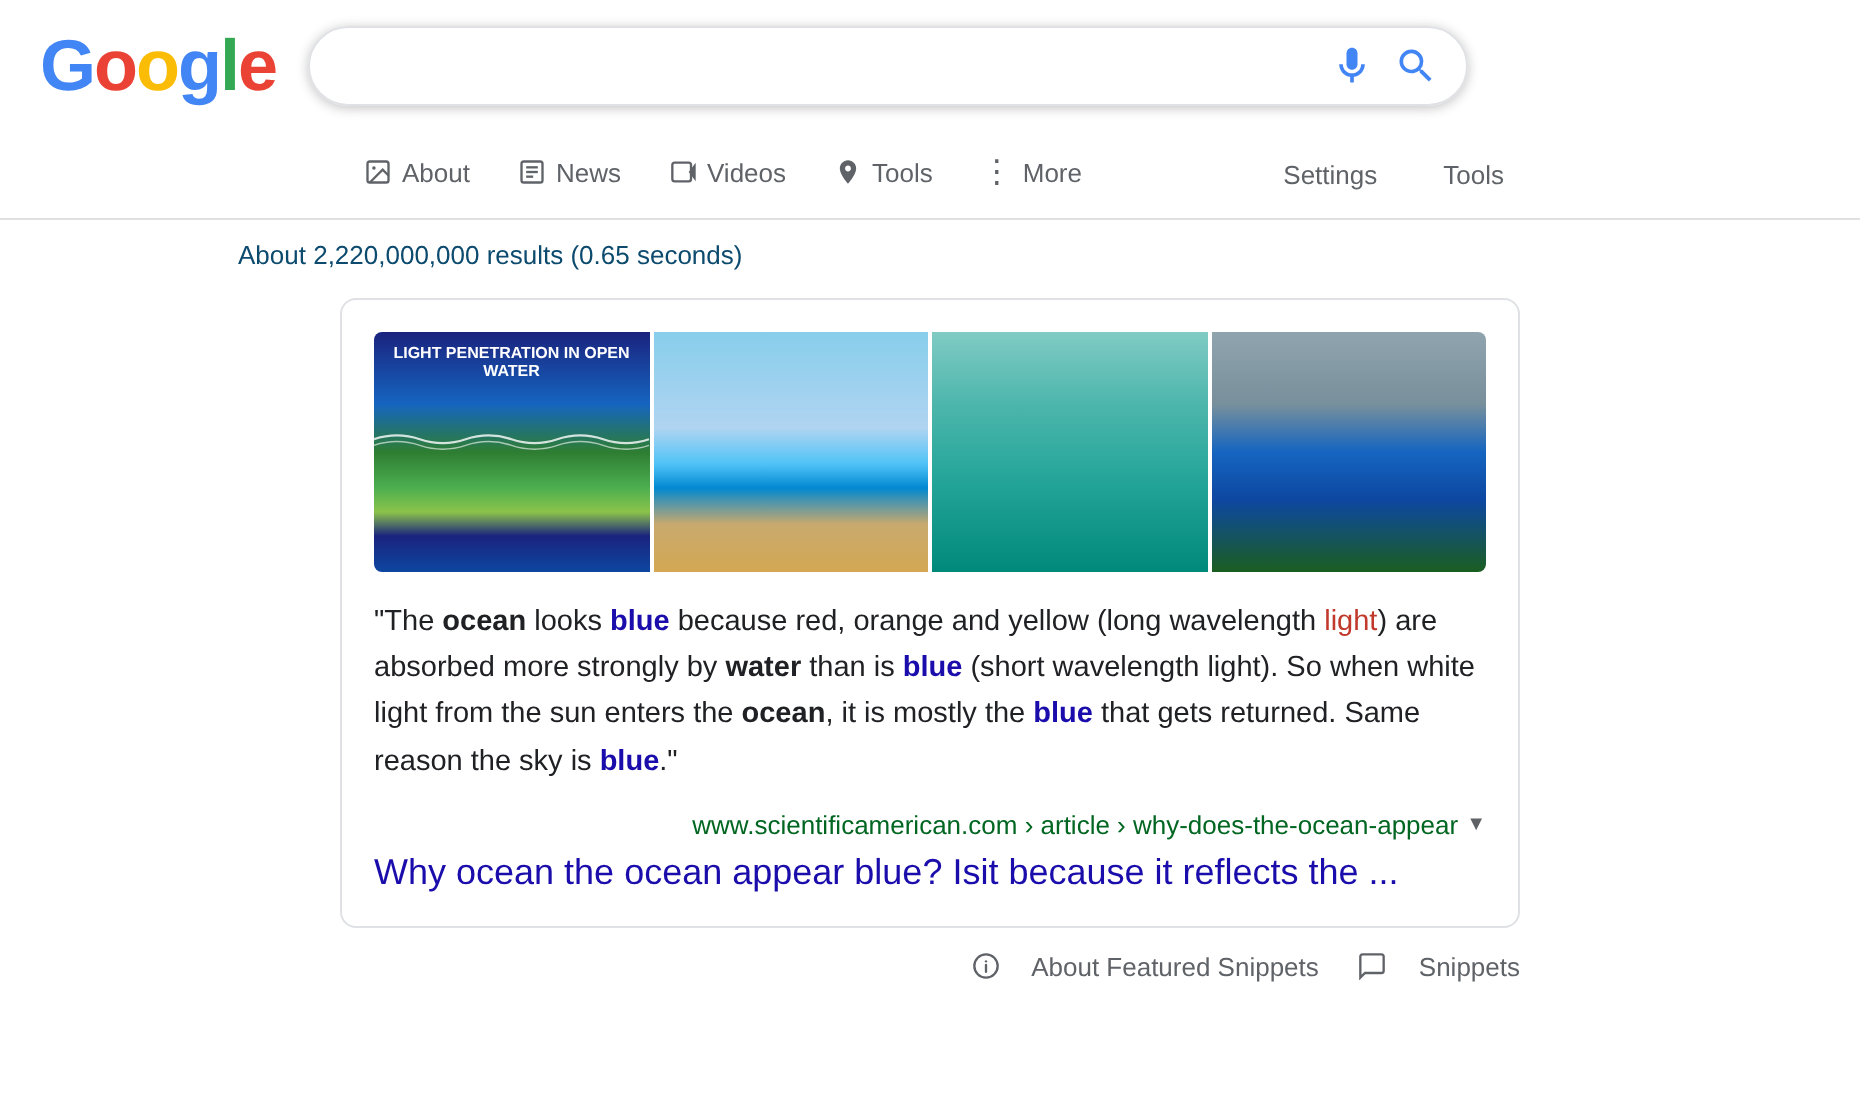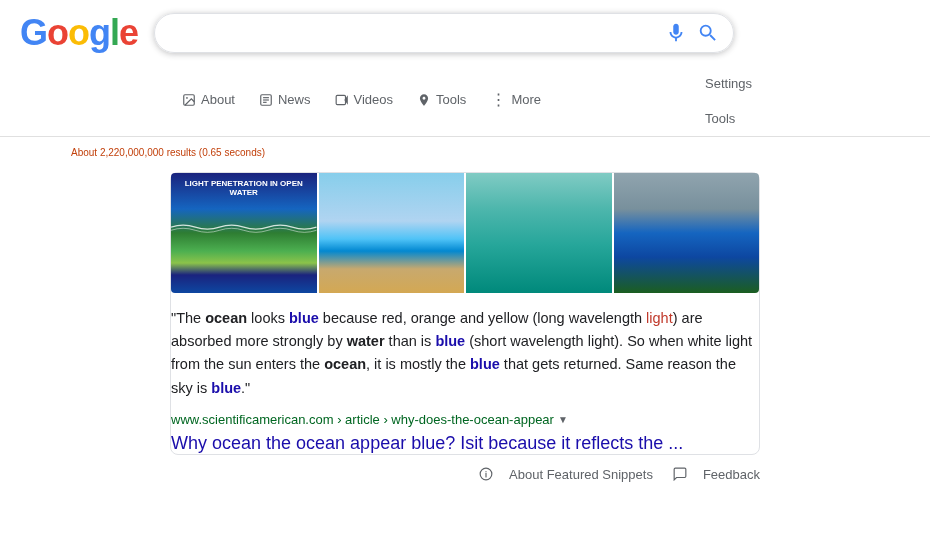--- a/index.html
+++ b/index.html
@@ -20,44 +20,44 @@
     .search-input { border: none; outline: none; font-size: 16px; color: #202124; flex: 1; background: transparent; }
     .search-icons { display: flex; align-items: center; gap: 10px; }
     .mic-icon { width: 22px; height: 22px; cursor: pointer; }
     .search-icon-btn { width: 22px; height: 22px; cursor: pointer; }
 
     
     .nav-tabs { display: flex; align-items: center; padding: 6px 170px 0 170px; border-bottom: 1px solid #e0e0e0; margin-top: 6px; }
     .nav-tab { display: flex; align-items: center; gap: 5px; padding: 10px 12px; font-size: 13px; color: #5f6368; cursor: pointer; border-bottom: 3px solid transparent; text-decoration: none; white-space: nowrap; }
     .nav-tab.active { color: #1a73e8; border-bottom: 3px solid #1a73e8; }
     .nav-divider { flex: 1; }
-    .nav-settings { display: flex; gap: 0; margin-left: auto; flex-direction: column; }
+    .nav-settings { display: flex; gap: 17px; margin-left: auto; }
     .nav-settings-item { font-size: 13px; color: #5f6368; cursor: pointer; padding: 10px 8px; }
 
     
-    .results-info { padding: 10px 71px; font-size: 10px; color: #c2410c; }
+    .results-info { padding: 10px 119px; font-size: 13px; color: #0c4a6e; }
 
     
-    .featured-card { margin: 4px 170px; border: 1px solid #dfe1e5; border-radius: 8px; max-width: 660px; }
+    .featured-card { margin: 4px 170px; border: 1px solid #dfe1e5; border-radius: 8px; padding: 16px; max-width: 660px; }
 
     
     .images-row { display: flex; gap: 2px; margin-bottom: 14px; border-radius: 4px; overflow: hidden; }
     .img-placeholder { height: 120px; flex: 1; }
     .img-1 { background: linear-gradient(180deg, #1a237e 0%, #1565c0 30%, #2e7d32 50%, #4caf50 65%, #8bc34a 75%, #1a237e 85%, #0d47a1 100%); position: relative; }
     .img-1-label { position: absolute; top: 6px; left: 4px; right: 4px; color: #fff; font-size: 8px; font-weight: bold; text-align: center; }
     .img-2 { background: linear-gradient(180deg, #87ceeb 0%, #b0d4f1 40%, #4fc3f7 55%, #0288d1 65%, #c8a96e 80%, #d4a853 100%); }
     .img-3 { background: linear-gradient(180deg, #80cbc4 0%, #4db6ac 30%, #26a69a 60%, #00897b 100%); }
     .img-4 { background: linear-gradient(180deg, #90a4ae 0%, #78909c 30%, #1565c0 50%, #0d47a1 70%, #1b5e20 100%); }
 
     
     .snippet-text { font-size: 14.5px; line-height: 1.6; color: #202124; margin-bottom: 12px; }
     .snippet-text b { font-weight: 700; }
 
     
-    .snippet-source { font-size: 13px; color: #006621; display: flex; align-items: center; gap: 4px; margin-bottom: 6px; }
+    .snippet-source { font-size: 13px; color: #006621; display: flex; align-items: center; gap: 4px; margin-bottom: 6px; justify-content: flex-end; }
     .snippet-dropdown { color: #5f6368; font-size: 10px; cursor: pointer; }
 
     
     .snippet-link { font-size: 18px; color: #1a0dab; text-decoration: none; cursor: pointer; }
 
     
     .bottom-bar { display: flex; justify-content: flex-end; align-items: center; padding: 8px 170px; gap: 20px; margin-top: 4px; }
     .bottom-bar-item { display: flex; align-items: center; gap: 16px; font-size: 13px; color: #5f6368; cursor: pointer; }
   </style>
 </head>
@@ -170,15 +170,15 @@
         <circle cx="12" cy="12" r="10" fill="none" stroke="#5f6368" stroke-width="2"></circle>
         <line x1="12" y1="11" x2="12" y2="17" stroke="#5f6368" stroke-width="2" stroke-linecap="round"></line>
         <circle cx="12" cy="8" r="1" fill="#5f6368"></circle>
       </svg>
     <span>About Featured Snippets</span>
   </div>
   <div class="bottom-bar-item">
     <svg width="14" height="14" viewBox="0 0 24 24">
         <path d="M20 2H4c-1.1 0-2 .9-2 2v18l4-4h14c1.1 0 2-.9 2-2V4c0-1.1-.9-2-2-2z" fill="none" stroke="#5f6368" stroke-width="2"></path>
       </svg>
-    <span>Feedback</span>
+    <span>Snippets</span>
   </div>
 </div>
 
 </body></html>

